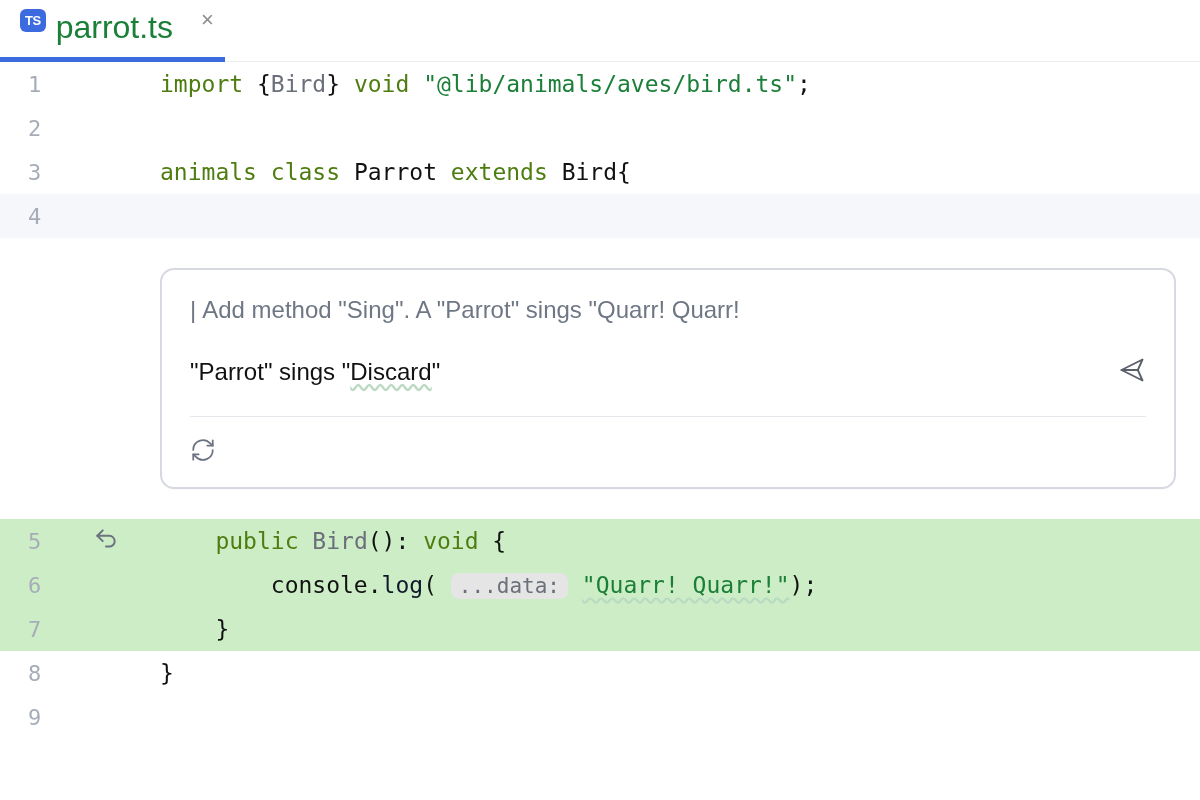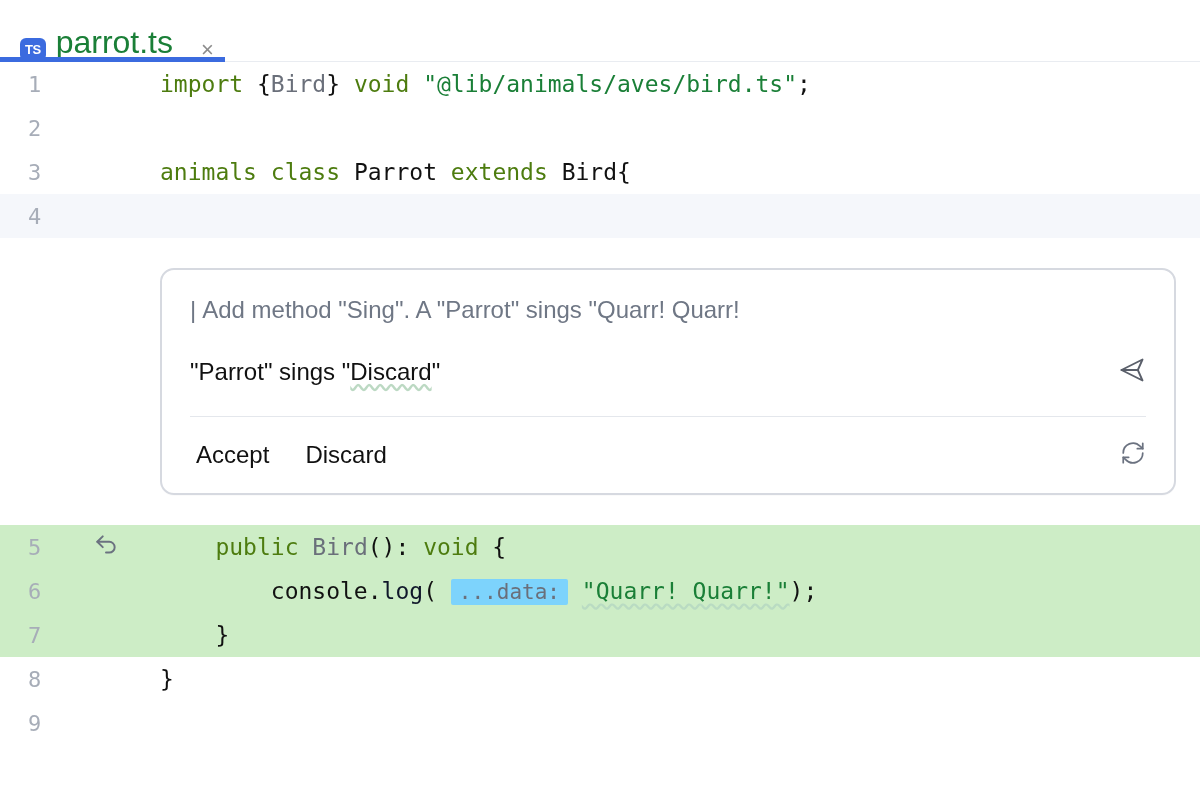--- a/index.html
+++ b/index.html
@@ -1,34 +1,34 @@
 <!DOCTYPE html>
 <html><head>
 <meta charset="utf-8">
 <style>
 * { box-sizing: border-box; margin: 0; padding: 0; }
 body { font-family: -apple-system, BlinkMacSystemFont, "Segoe UI", sans-serif; background: #fff; width: 1200px; height: 800px; overflow: hidden; }
 .tab-bar { display: flex; align-items: center; height: 62px; border-bottom: 1px solid #e9ecf1; position: relative; }
-.tab { display: flex; align-items: flex-end; gap: 10px; padding: 0 20px; height: 100%; position: relative; }
+.tab { display: flex; align-items: flex-start; gap: 10px; padding: 9px 20px; height: 100%; position: relative; }
 .ts-badge { background: #3b6bdf; color: #fff; font-size: 13px; font-weight: 700; padding: 4px 5px; border-radius: 6px; letter-spacing: -0.5px; }
 .tab-filename { color: #1a7f37; font-size: 32px; font-weight: 400; }
 .tab-close { color: #8c8c8c; font-size: 22px; margin-left: 18px; cursor: pointer; line-height: 1; }
 .tab-underline { position: absolute; bottom: -1px; left: 0; height: 5px; width: 225px; background: #3b6bdf; }
 .row { display: flex; min-height: 44px; align-items: center; }
 .ln { width: 160px; flex-shrink: 0; text-align: left; padding-left: 28px; color: #a7adb8; font-family: "SF Mono", Menlo, Consolas, monospace; font-size: 22px; display: flex; align-items: center; gap: 52px; }
 .undo-icon { color: #6b7280; }
 .code { flex: 1; font-family: "SF Mono", Menlo, Consolas, monospace; font-size: 23px; white-space: pre; padding-left: 0; }
 .row-hl { background: #f5f7fb; }
 .row-green { background: #cdedc6; }
 .c-kw { color: #4d7c0f; }
 .c-type, .c-method { color: #6a6f7a; }
 .c-str { color: #1a7f37; }
 .c-fn { color: #0f172a; }
 .c-plain { color: #111; }
-.c-hint { background: #7dd3fc; color: #6a6f7a; padding: 1px 8px; border-radius: 2px; font-size: 21px; }
+.c-hint { background: #e5e5e5; color: #6a6f7a; padding: 1px 8px; border-radius: 8px; font-size: 21px; }
 .c-str-wavy { color: #1a7f37; text-decoration: underline wavy #b9dbc2; text-underline-offset: 4px; }
 .ai-panel { margin: 30px 24px 30px 0; border: 2px solid #d6d9e0; border-radius: 14px; padding: 26px 28px 20px; box-shadow: 0 1px 0 rgba(0,0,0,0.02); }
 .ai-instruction { color: #6f7785; font-size: 24px; margin-bottom: 32px; display: flex; align-items: center; }
 .caret { color: #6f7785; margin-right: 6px; }
 .ai-input-row { display: flex; align-items: center; justify-content: space-between; border-bottom: 1px solid #e4e7ec; padding-bottom: 28px; margin-bottom: 20px; }
 .ai-input-text { font-size: 24px; color: #111; }
 .trololo { text-decoration: underline wavy #bcd9c3; text-underline-offset: 4px; }
 .send-icon { color: #5a5f6a; }
 .ai-actions { display: flex; align-items: center; justify-content: space-between; }
 .ai-buttons { display: flex; gap: 24px; }
@@ -80,24 +80,20 @@
       <div class="ai-input-row">
         <div class="ai-input-text"><span>"Parrot" sings "</span><span class="trololo">Discard</span><span>"</span></div>
         <span class="send-icon">
           <svg width="28" height="28" viewBox="0 0 24 24" fill="none" stroke="currentColor" stroke-width="1.6" stroke-linecap="round" stroke-linejoin="round">
               <path d="M3 12 L21 3 L17 12 L21 21 Z"></path>
               <line x1="3" y1="12" x2="17" y2="12"></line>
             </svg>
         </span>
       </div>
       <div class="ai-actions">
-        <div class="ai-buttons">
-          <button class="ai-btn">Accept</button>
-          <button class="ai-btn">Discard</button>
-        </div>
         <span class="refresh-icon">
           <svg width="26" height="26" viewBox="0 0 24 24" fill="none" stroke="currentColor" stroke-width="1.6" stroke-linecap="round" stroke-linejoin="round">
               <path d="M3 12a9 9 0 0 1 15.5-6.3L21 8"></path>
               <path d="M21 3v5h-5"></path>
               <path d="M21 12a9 9 0 0 1-15.5 6.3L3 16"></path>
               <path d="M3 21v-5h5"></path>
             </svg>
         </span>
       </div>
     </div>

